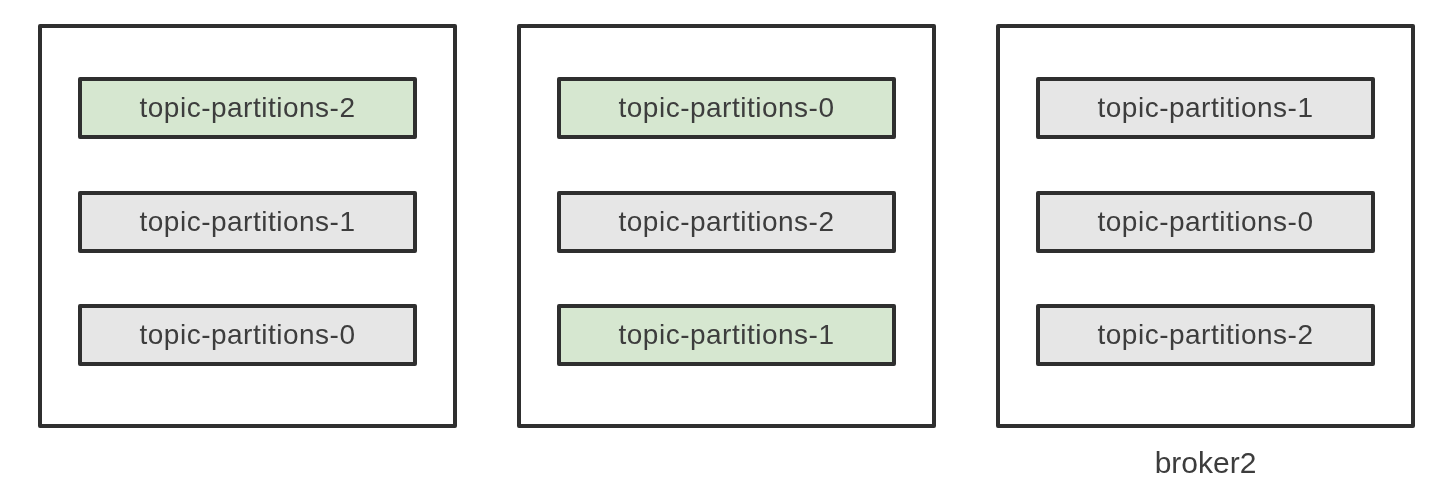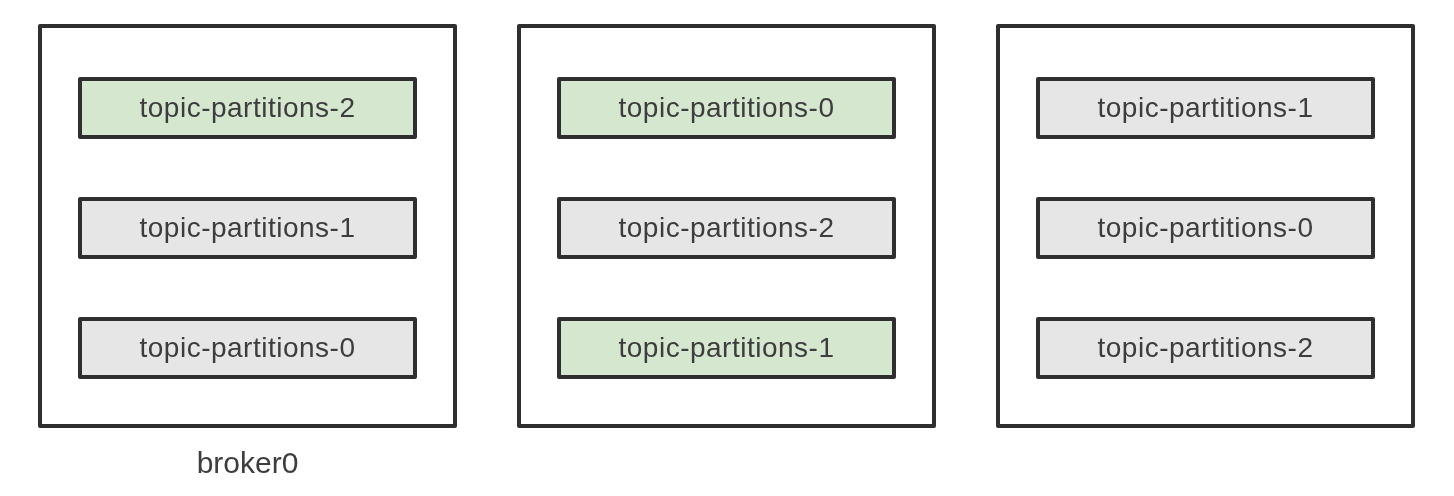--- a/index.html
+++ b/index.html
@@ -32,21 +32,21 @@
   }
   .broker-box {
     width: 419px;
     height: 404px;
     border: 4px solid var(--border-color);
     border-radius: 2px;
     background: var(--bg-color);
     display: flex;
     flex-direction: column;
     justify-content: space-between;
-    padding: 49px 36px 45px 36px;
+    padding: 49px 36px 58px 36px;
   }
   .chip {
     width: 100%;
     height: 62px;
     border: 4px solid var(--border-color);
     border-radius: 2px;
     background: var(--follower-fill);
     color: var(--text-color);
     font-size: 28px;
     letter-spacing: 0.5px;
@@ -67,32 +67,32 @@
 <body>
 
 <div class="canvas">
 
   <div class="broker-group">
     <div class="broker-box">
       <div class="chip green">topic-partitions-2</div>
       <div class="chip">topic-partitions-1</div>
       <div class="chip">topic-partitions-0</div>
     </div>
-    <div class="broker-label">broker0</div>
   </div>
 
   <div class="broker-group">
     <div class="broker-box">
       <div class="chip green">topic-partitions-0</div>
       <div class="chip">topic-partitions-2</div>
       <div class="chip green">topic-partitions-1</div>
     </div>
   </div>
 
   <div class="broker-group">
     <div class="broker-box">
       <div class="chip">topic-partitions-1</div>
       <div class="chip">topic-partitions-0</div>
       <div class="chip">topic-partitions-2</div>
     </div>
+    <div class="broker-label">broker2</div>
   </div>
 
 </div>
 
 </body></html>

